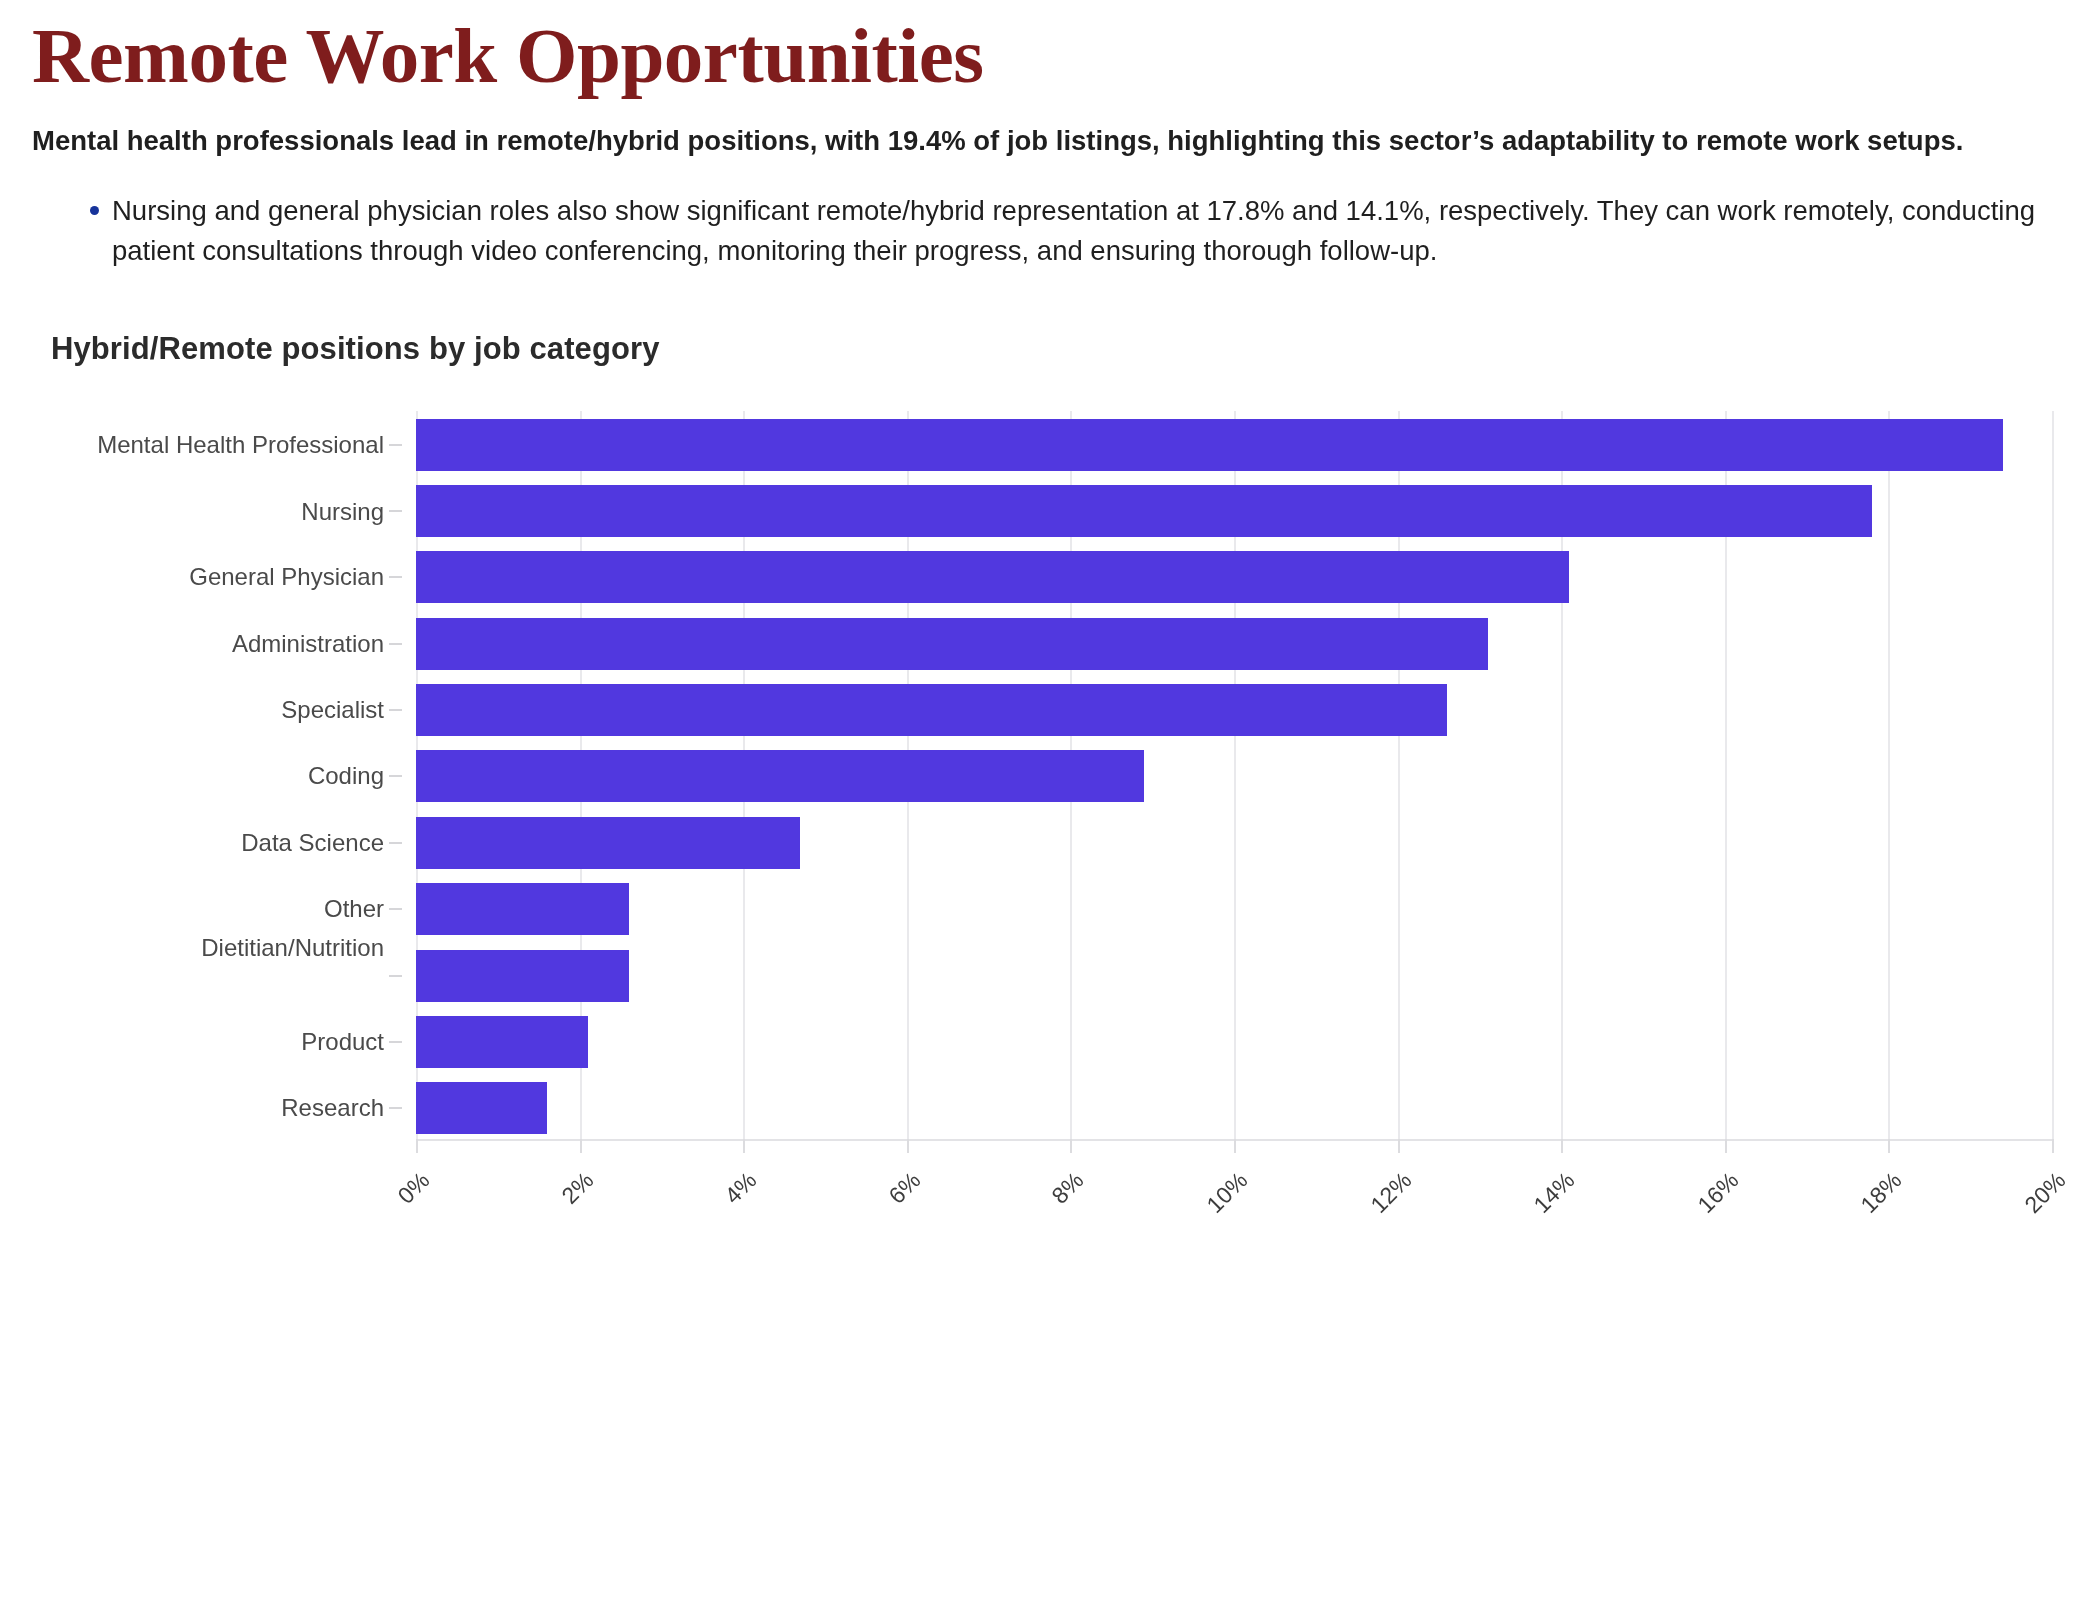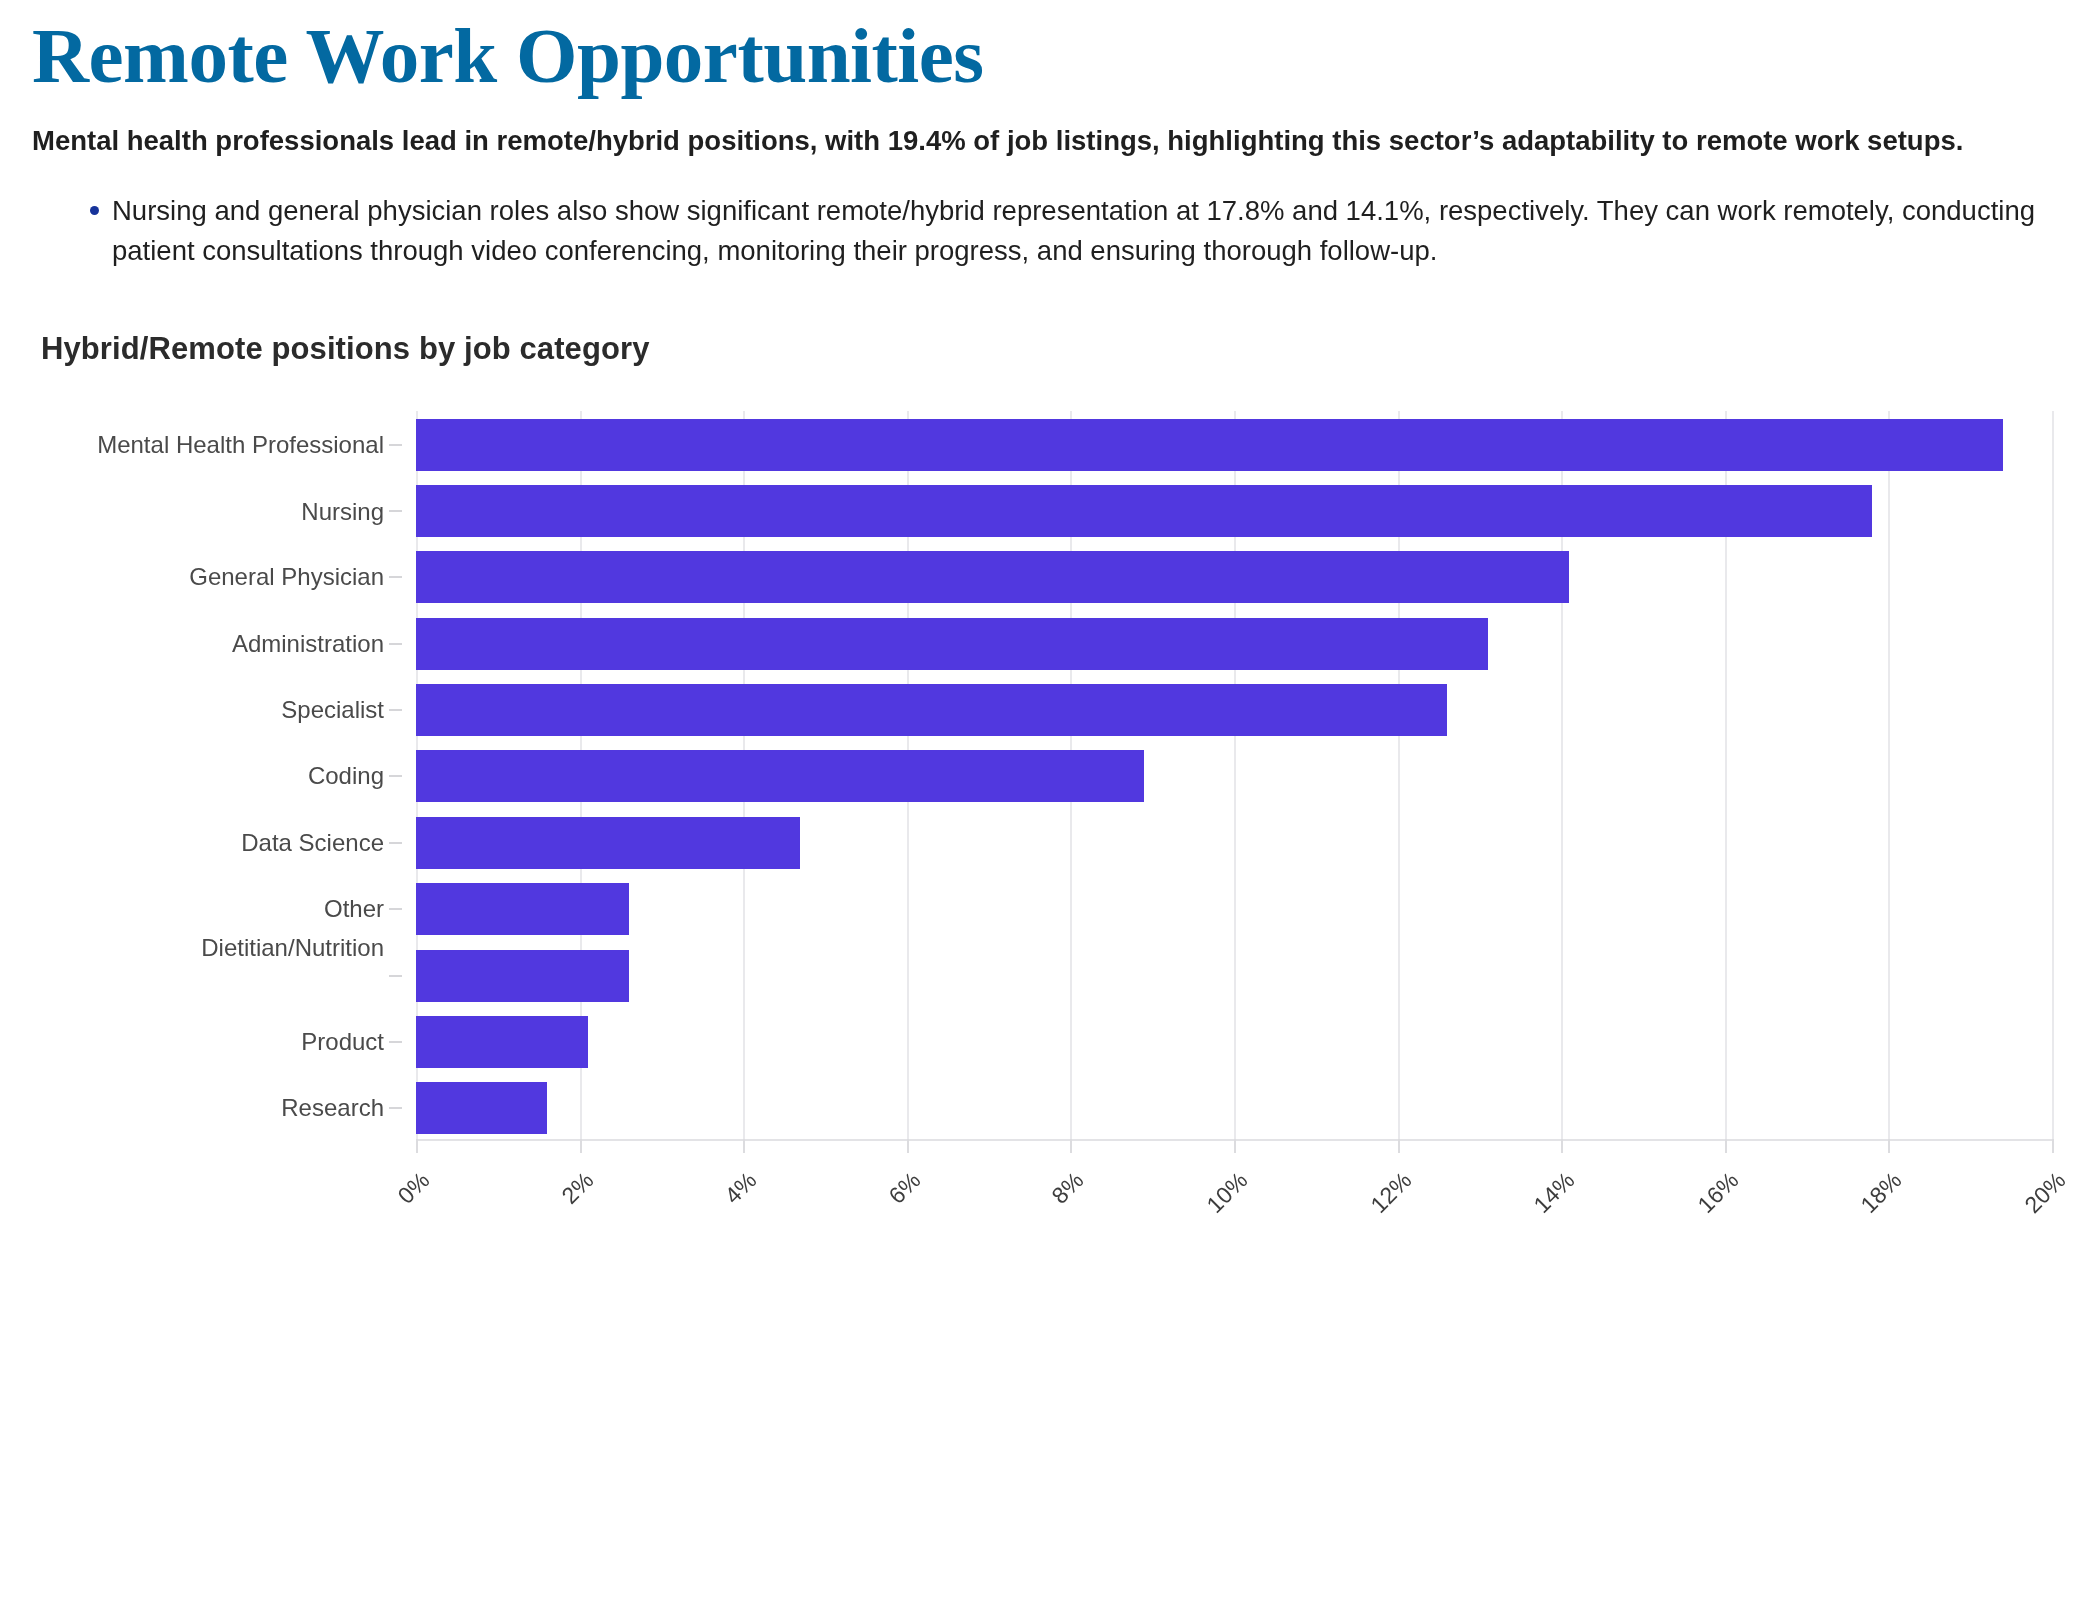--- a/index.html
+++ b/index.html
@@ -20,21 +20,21 @@
     padding: 14px 36px 0 32px;
     position: relative;
   }
 
   
   .page-title {
     font-family: "Liberation Serif", serif;
     font-weight: bold;
     font-size: 79px;
     line-height: 1.0;
-    color: #0369a1;
+    color: #7f1d1d;
     letter-spacing: -0.5px;
     margin: 0 0 8px 0;
     padding-top: 2px;
   }
 
   .lede {
     font-size: 27.5px;
     line-height: 1.46;
     color: #1f1f1f;
     max-width: 1980px;
@@ -68,21 +68,21 @@
 
   
   .chart-block {
     margin-top: 60px;
     position: relative;
   }
   .chart-title {
     font-size: 31px;
     font-weight: bold;
     color: #2b2b2b;
-    margin: 0 0 44px 9px;
+    margin: 0 0 44px 19px;
     letter-spacing: 0.1px;
   }
 
   .chart-area {
     position: relative;
     width: 2020px;
     height: 760px;
   }
 
   

